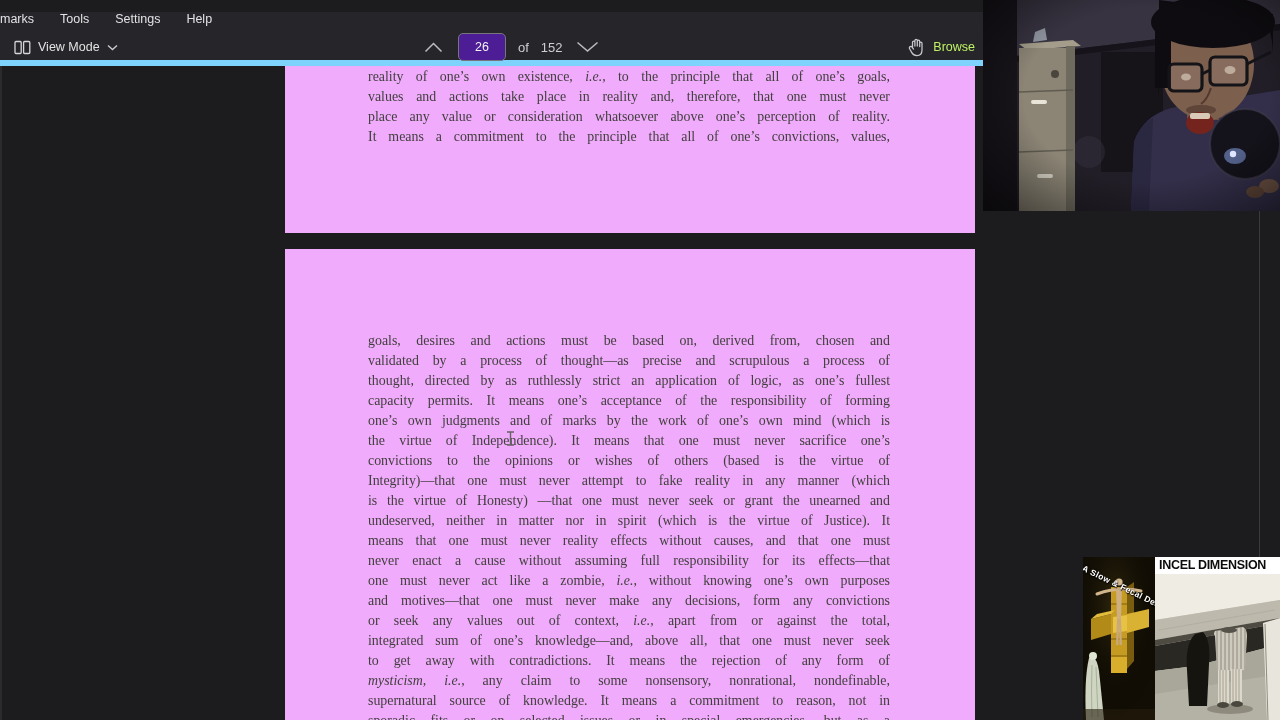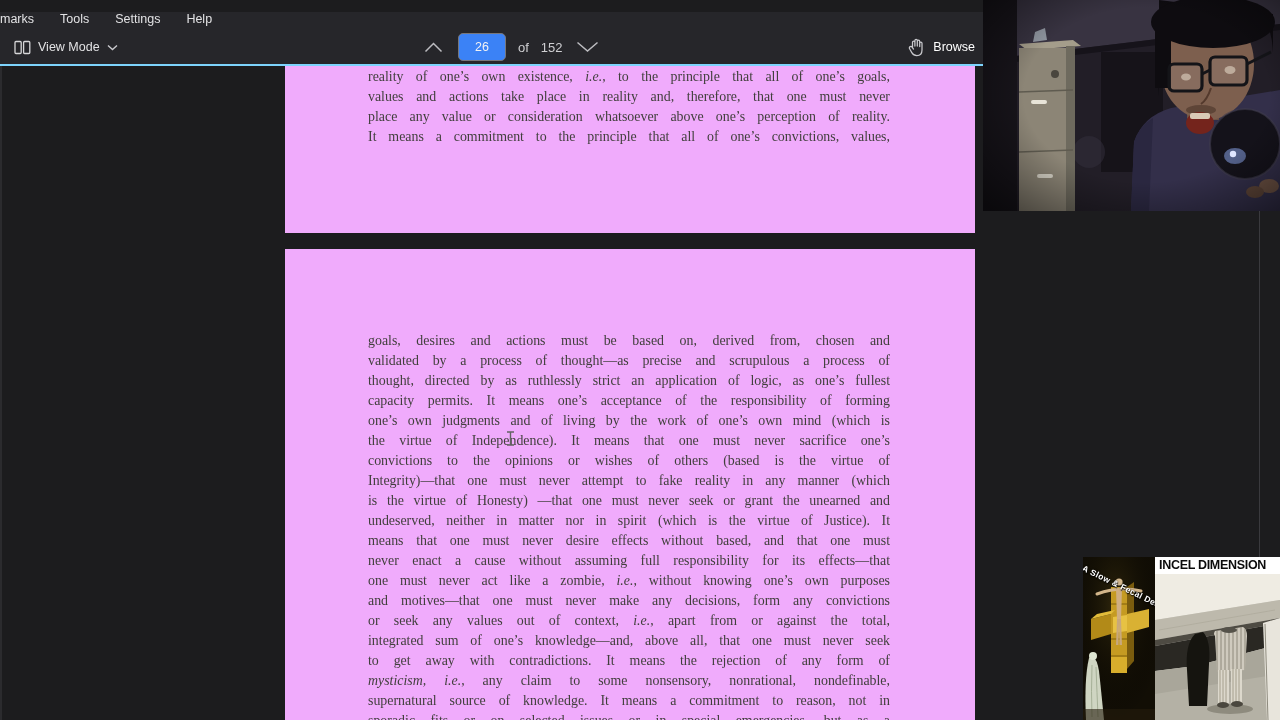--- a/index.html
+++ b/index.html
@@ -7,32 +7,32 @@
               font-family:"Liberation Sans", sans-serif; }
   .stage { position:absolute; top:0; left:0; width:1280px; height:720px; }
 
   
   .menubar { position:absolute; top:12px; left:0; width:1280px; height:28px;
              background:#26262a; display:flex; align-items:flex-start; gap:26px; z-index:5;}
   .menu-item { color:#e2e2e4; font-size:12.5px; cursor:default; }
   .menu-item:first-child { margin-left:0; }
 
   .toolbar { position:absolute; top:28px; left:0; width:1280px; height:38px;
-             background:#26262a; z-index:5; border-bottom:2px solid #7dd3fc; }
+             background:#26262a; z-index:5; border-bottom:6px solid #7dd3fc; }
   .viewmode { position:absolute; left:10px; top:5px; height:28px; display:flex;
               align-items:center; gap:7px; color:#e2e2e4; font-size:12.5px; padding:0 4px; }
   .pagenav { position:absolute; left:420px; top:3px; height:32px; display:flex;
              align-items:center; gap:12px; }
   .nav-btn { width:26px; height:26px; display:flex; align-items:center; justify-content:center; }
-  .page-input { width:48px; height:28px; background:#3b82f6; border:1px solid #77777b;
+  .page-input { width:48px; height:28px; background:#4c1d95; border:1px solid #77777b;
                 border-radius:5px; color:#f2f2f4; font-size:12.5px; text-align:center;
                 font-family:"Liberation Sans",sans-serif; outline:none; }
   .of-label, .total-label { color:#cfcfd2; font-size:13px; }
   .browse { position:absolute; right:305px; top:5px; height:28px; display:flex;
-            align-items:center; gap:8px; color:#ffffff; font-size:12.5px; }
+            align-items:center; gap:8px; color:#bef264; font-size:12.5px; }
 
   
   .viewer { position:absolute; top:0; left:0; width:1280px; height:720px; background:#1c1c1e; }
   .left-edge-line { position:absolute; left:0; top:66px; width:2px; height:654px; background:#2b2b2e; }
   .scroll-line { position:absolute; left:1259px; top:211px; width:1px; height:509px; background:#3a3a3e; }
 
   .page { position:absolute; left:285px; width:690px; background:#f0abfc; overflow:hidden; }
   .page1 { top:66px; height:167px; }
   .page2 { top:249px; height:471px; }
   .page-text { position:absolute; left:83px; width:522px; top:0; }
@@ -74,27 +74,27 @@
           <div class="doc-line">It means a commitment to the principle that all of one’s convictions, values,</div>
         </div>
     </div>
 
     <div class="page page2">
       <div class="page-text" id="page2-text">
           <div class="doc-line">goals, desires and actions must be based on, derived from, chosen and</div>
           <div class="doc-line">validated by a process of thought—as precise and scrupulous a process of</div>
           <div class="doc-line">thought, directed by as ruthlessly strict an application of logic, as one’s fullest</div>
           <div class="doc-line">capacity permits. It means one’s acceptance of the responsibility of forming</div>
-          <div class="doc-line">one’s own judgments and of living by the work of one’s own mind (which is</div>
+          <div class="doc-line">one’s own judgments and of marks by the work of one’s own mind (which is</div>
           <div class="doc-line">the virtue of Independence). It means that one must never sacrifice one’s</div>
           <div class="doc-line">convictions to the opinions or wishes of others (based is the virtue of</div>
           <div class="doc-line">Integrity)—that one must never attempt to fake reality in any manner (which</div>
           <div class="doc-line">is the virtue of Honesty) —that one must never seek or grant the unearned and</div>
           <div class="doc-line">undeserved, neither in matter nor in spirit (which is the virtue of Justice). It</div>
-          <div class="doc-line">means that one must never desire effects without based, and that one must</div>
+          <div class="doc-line">means that one must never reality effects without causes, and that one must</div>
           <div class="doc-line">never enact a cause without assuming full responsibility for its effects—that</div>
           <div class="doc-line">one must never act like a zombie, <i>i.e.</i>, without knowing one’s own purposes</div>
           <div class="doc-line">and motives—that one must never make any decisions, form any convictions</div>
           <div class="doc-line">or seek any values out of context, <i>i.e.</i>, apart from or against the total,</div>
           <div class="doc-line">integrated sum of one’s knowledge—and, above all, that one must never seek</div>
           <div class="doc-line">to get away with contradictions. It means the rejection of any form of</div>
           <div class="doc-line"><i>mysticism, i.e.</i>, any claim to some nonsensory, nonrational, nondefinable,</div>
           <div class="doc-line">supernatural source of knowledge. It means a commitment to reason, not in</div>
           <div class="doc-line">sporadic fits or on selected issues or in special emergencies, but as a</div>
         </div>

